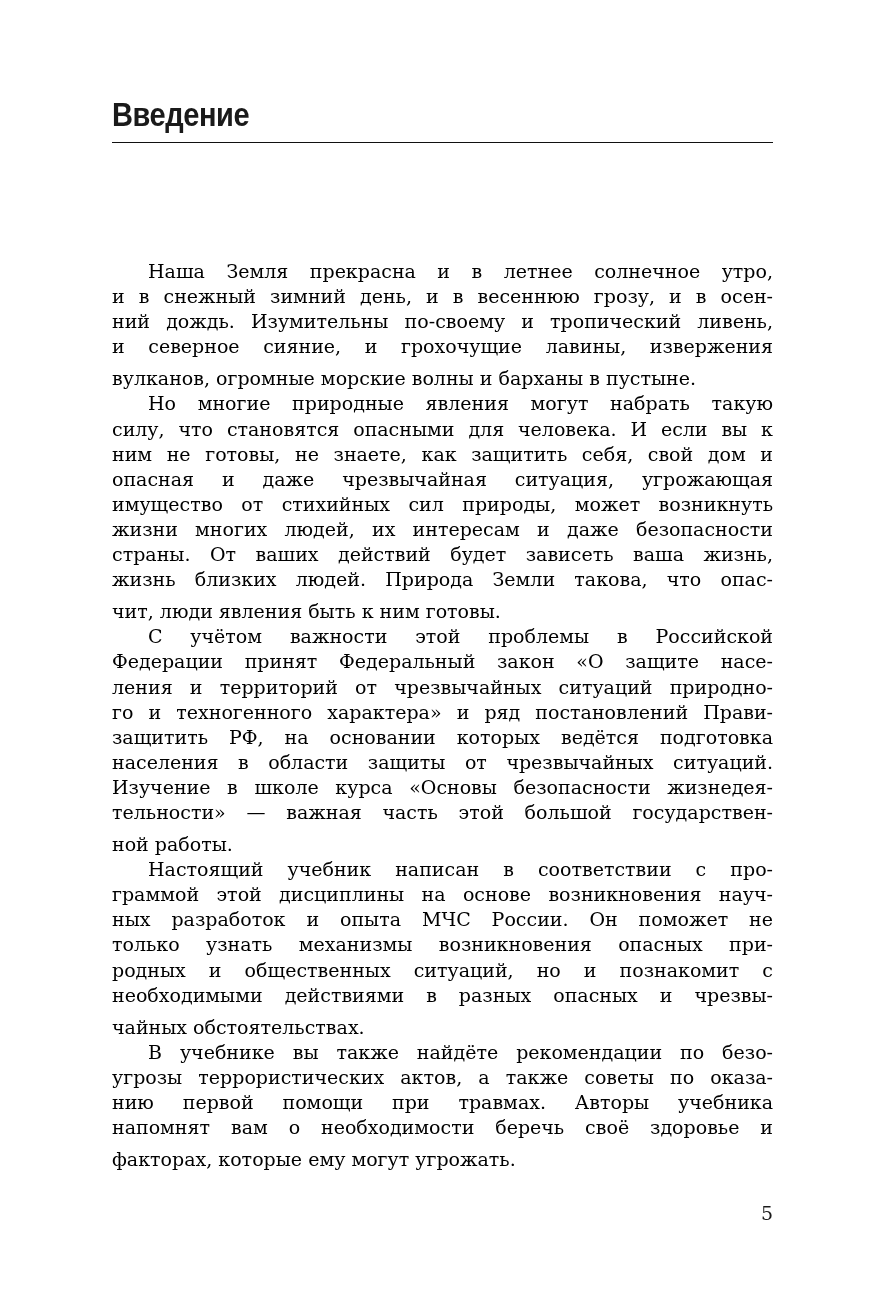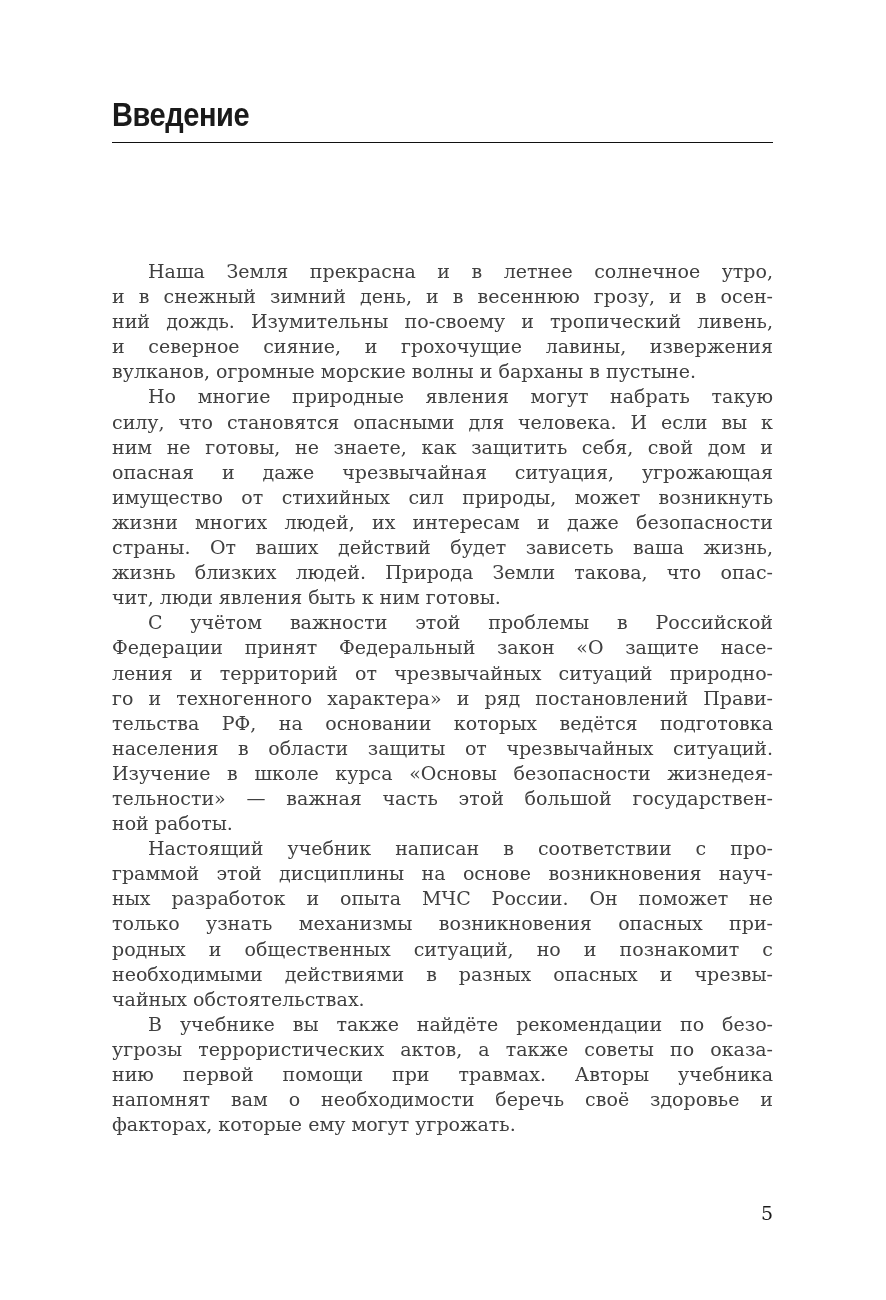--- a/index.html
+++ b/index.html
@@ -6,29 +6,29 @@
   body { width: 886px; height: 1300px; position: relative; overflow: hidden; color: #1a1a1a; }
   .title {
     position: absolute; left: 112px; top: 96px;
     font-family: "Liberation Sans", sans-serif; font-weight: bold;
     font-size: 33px; letter-spacing: -0.5px; color: #1a1a1a;
     transform: scaleX(0.88); transform-origin: left top;
   }
   .rule { position: absolute; left: 112px; top: 142px; width: 661px; height: 0; border-top: 1.5px solid #111; }
   .body-text {
     position: absolute; left: 112px; top: 259px; width: 661px;
-    font-family: "DejaVu Serif", serif; font-size: 19px; line-height: 25.1px; color: #404040;
+    font-family: "DejaVu Serif", serif; font-size: 19px; line-height: 25.1px; color: #000000;
   }
   .line {
     display: block; white-space: nowrap; text-align: justify; text-align-last: justify;
     height: 25.1px; overflow: visible;
     transform-origin: left center;
   }
   .line.indent { padding-left: 36px; }
-  .line.last { text-align-last: left; }
+  .line.last { text-align-last: left; margin-top: 7px; }
   .page-number {
     position: absolute; left: 740px; top: 1202px; width: 33px; text-align: right;
     font-family: "DejaVu Serif", serif; font-size: 19px; color: #1a1a1a;
   }
 </style>
 </head>
 <body>
 
 <h1 class="title" style="margin:0;">Введение</h1>
 <div class="rule"></div>
@@ -50,21 +50,21 @@
     <span class="line">жизни многих людей, их интересам и даже безопасности</span>
     <span class="line">страны. От ваших действий будет зависеть ваша жизнь,</span>
     <span class="line">жизнь близких людей. Природа Земли такова, что опас-</span>
     <span class="line last">чит, люди явления быть к ним готовы.</span>
   </div>
   <div>
     <span class="line indent">С учётом важности этой проблемы в Российской</span>
     <span class="line">Федерации принят Федеральный закон «О защите насе-</span>
     <span class="line">ления и территорий от чрезвычайных ситуаций природно-</span>
     <span class="line">го и техногенного характера» и ряд постановлений Прави-</span>
-    <span class="line">тельства РФ, на основании которых ведётся подготовка</span>
+    <span class="line">защитить РФ, на основании которых ведётся подготовка</span>
     <span class="line">населения в области защиты от чрезвычайных ситуаций.</span>
     <span class="line">Изучение в школе курса «Основы безопасности жизнедея-</span>
     <span class="line">тельности» — важная часть этой большой государствен-</span>
     <span class="line last">ной работы.</span>
   </div>
   <div>
     <span class="line indent">Настоящий учебник написан в соответствии с про-</span>
     <span class="line">граммой этой дисциплины на основе возникновения науч-</span>
     <span class="line">ных разработок и опыта МЧС России. Он поможет не</span>
     <span class="line">только узнать механизмы возникновения опасных при-</span>

